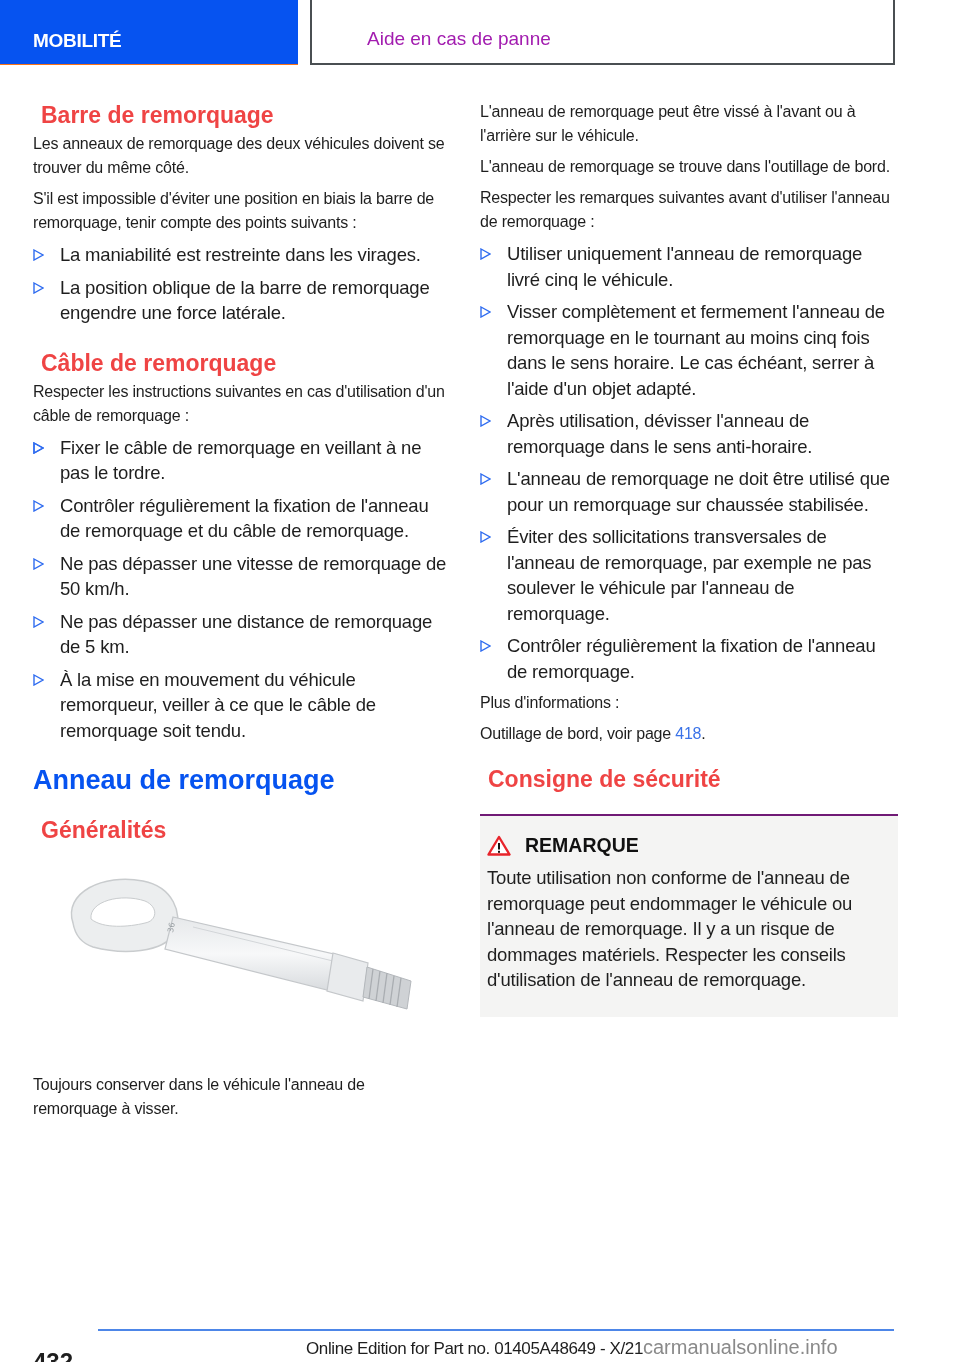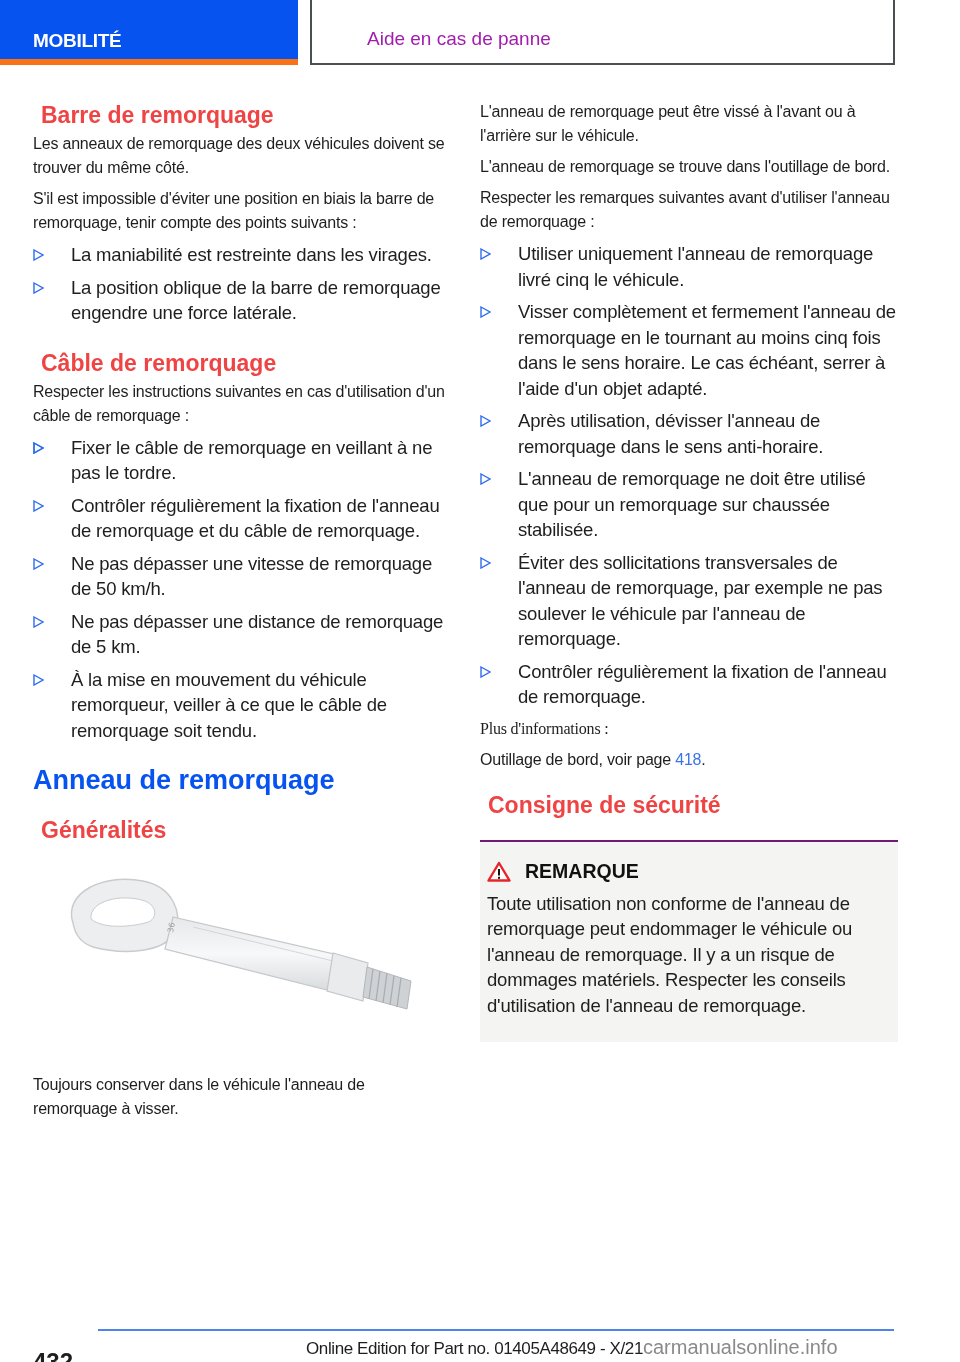--- a/index.html
+++ b/index.html
@@ -2,21 +2,21 @@
 <html><head>
 <meta charset="utf-8">
 <style>
   * { margin: 0; padding: 0; box-sizing: border-box; }
   html, body { width: 960px; height: 1362px; background: #ffffff; overflow: hidden; }
   body { position: relative; font-family: "Liberation Sans", "DejaVu Sans", sans-serif; color: #1e1e1e; }
 
   
   .hdr-section {
     position: absolute; left: 0; top: 0; width: 298px; height: 65px;
-    background: #0653f0; border-bottom: 6px solid #f97316;
+    background: #0653f0; border-bottom: 1px solid #f97316;
   }
   .hdr-section span {
     position: absolute; left: 33px; top: 30px;
     color: #ffffff; font-weight: bold; font-size: 19px; letter-spacing: -0.3px;
   }
   .hdr-chapter {
     position: absolute; left: 310px; top: -2px; width: 585px; height: 67px;
     border: 2px solid #4a4f52; border-top: none; background: #fff;
   }
   .hdr-chapter span {
@@ -27,21 +27,21 @@
   .col { position: absolute; top: 100px; width: 418px; }
   .col-left { left: 33px; }
   .col-right { left: 480px; }
 
   .h3 { color: #ef4444; font-weight: bold; font-size: 23px; line-height: 30px; margin-left: 8px; }
   .h2 { color: #0653f0; font-weight: bold; font-size: 27px; line-height: 34px; }
   p.body { font-size: 16px; line-height: 24px; margin-bottom: 7px; letter-spacing: -0.2px; }
 
   ul.bullets { list-style: none; }
   ul.bullets li {
-    position: relative; padding-left: 38px; font-size: 18.5px; line-height: 25.5px;
+    position: relative; padding-left: 27px; font-size: 18.5px; line-height: 25.5px;
     margin-bottom: 7px; letter-spacing: -0.2px;
   }
   ul.bullets li .mark {
     position: absolute; left: 0; top: 7px; width: 11px; height: 12px;
   }
 
   .link { color: #3b73e8; }
 
   
   .warn {
@@ -159,21 +159,21 @@
           <path d="M1 1 L10 6 L1 11 Z" fill="none" stroke="#2f6cf0" stroke-width="1.4"></path>
         </svg><span>L'anneau de remorquage ne doit être utilisé que pour un remorquage sur chaussée stabilisée.</span></li>
     <li><svg class="mark" viewBox="0 0 11 12">
           <path d="M1 1 L10 6 L1 11 Z" fill="none" stroke="#2f6cf0" stroke-width="1.4"></path>
         </svg><span>Éviter des sollicitations transversales de l'anneau de remorquage, par exemple ne pas soulever le véhicule par l'anneau de remorquage.</span></li>
     <li><svg class="mark" viewBox="0 0 11 12">
           <path d="M1 1 L10 6 L1 11 Z" fill="none" stroke="#2f6cf0" stroke-width="1.4"></path>
         </svg><span>Contrôler régulièrement la fixation de l'anneau de remorquage.</span></li>
   </ul>
 
-  <p class="body" style="margin-top:3px;font-family:Liberation Serif, serif;">Plus d'informations :</p>
+  <p class="body" style="margin-top:3px;">Plus d'informations :</p>
   <p class="body">
     <span>Outillage de bord, voir page </span><span class="link">418</span><span>.</span>
   </p>
 
   <div class="h3" style="margin-top:18px; margin-bottom:20px;">Consigne de sécurité</div>
 
   <div class="warn">
     <div class="warn-title">
       <svg width="24" height="21" viewBox="0 0 24 21">
         <path d="M12 2 L22.5 19.5 L1.5 19.5 Z" fill="#ffffff" stroke="#e8242b" stroke-width="2.4" stroke-linejoin="round"></path>

